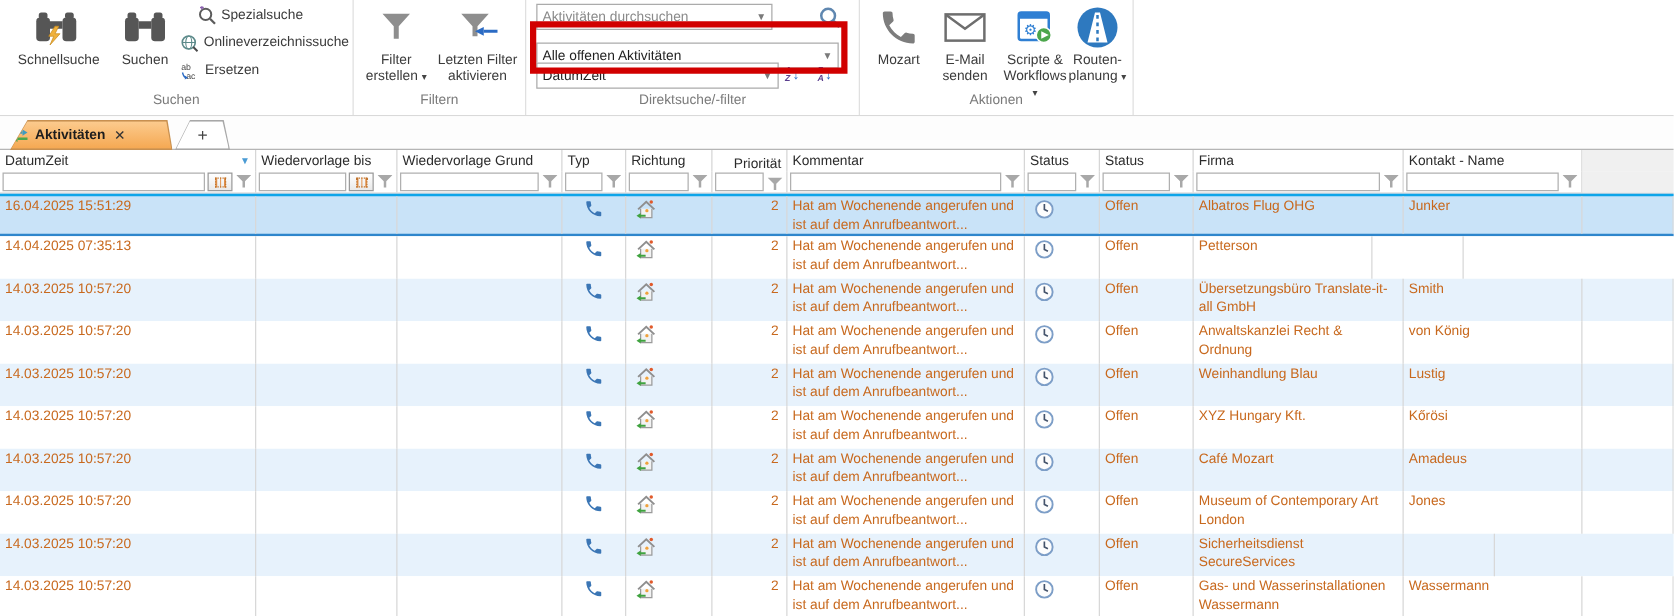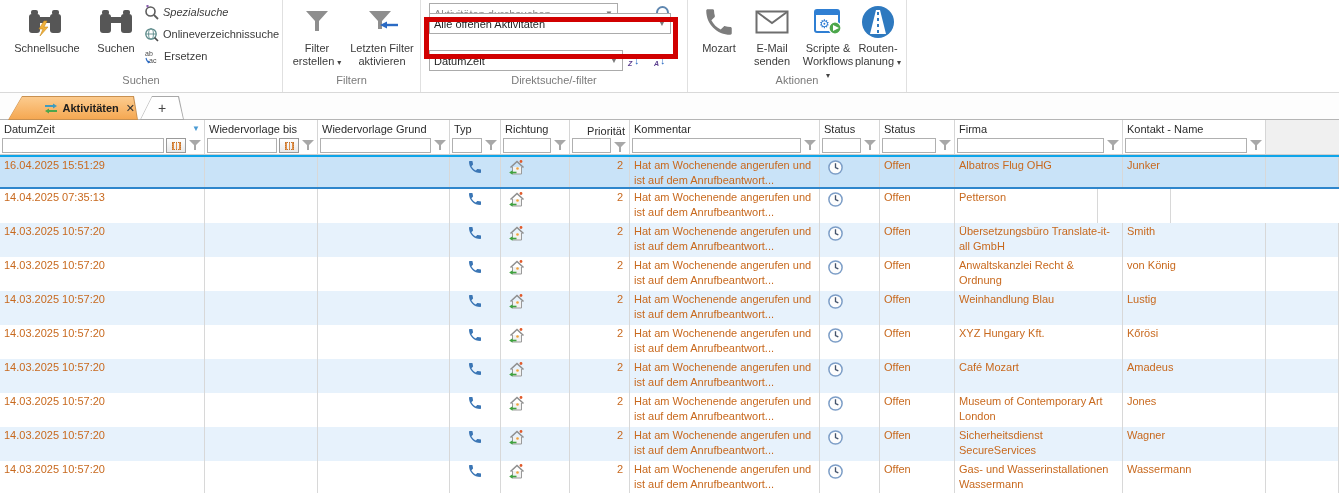--- a/index.html
+++ b/index.html
@@ -22,21 +22,21 @@
   .sortbtn { position:absolute; display:flex; align-items:center; cursor:pointer; }
   .sortbtn .az { display:flex; flex-direction:column; font-weight:bold; font-size:7px; line-height:7px; color:#5b3f8f; }
   .sortbtn .dn { color:#2b6bc4; font-size:11px; font-weight:bold; margin-left:1px; }
   .redbox { position:absolute; left:424px; top:17px; width:254px; height:42px; border:5px solid #d10000; z-index:30; pointer-events:none; }
 
   
   .tabbar { position:relative; height:27px; background:#fdfdfd; border-bottom:1px solid #b5b5b5; }
   .tab-wrap { position:absolute; left:8px; top:3px; width:130px; height:24px; }
   .tab-outer { position:absolute; inset:0; background:#c89050; clip-path:polygon(14px 0, calc(100% - 4px) 0, 100% 100%, 0 100%); }
   .tab-inner { position:absolute; inset:1px; background:linear-gradient(#fccb8e,#f5a852); clip-path:polygon(13px 0, calc(100% - 4px) 0, 100% 100%, 0 100%);
-    display:flex; align-items:center; justify-content:flex-end; gap:5px; font-weight:bold; color:#1d1d1d; }
+    display:flex; align-items:center; justify-content:flex-start; gap:5px; font-weight:bold; color:#1d1d1d; }
   .tab-close { font-weight:normal; color:#333; font-size:11px; cursor:pointer; padding:0 2px; }
   .plus-wrap { position:absolute; left:140px; top:3px; width:44px; height:24px; }
   .plus-outer { position:absolute; inset:0; background:#a8a8a8; clip-path:polygon(12px 0, calc(100% - 5px) 0, 100% 100%, 0 100%); }
   .plus-inner { position:absolute; inset:1px; background:#fff; clip-path:polygon(11px 0, calc(100% - 5px) 0, 100% 100%, 0 100%);
     display:flex; align-items:center; justify-content:center; color:#444; font-size:14px; }
 
   
   .grid { position:relative; width:1339px; }
   .hrow, .frow, .drow { display:flex; width:1339px; }
   .hrow { height:17px; background:#fff; }
@@ -96,21 +96,21 @@
           <svg width="34" height="30" viewBox="0 0 34 30">
             <rect x="3" y="3" width="7" height="5" rx="2" fill="#565656"></rect>
             <rect x="24" y="3" width="7" height="5" rx="2" fill="#565656"></rect>
             <rect x="1" y="7" width="11" height="19" rx="3" fill="#565656"></rect>
             <rect x="22" y="7" width="11" height="19" rx="3" fill="#565656"></rect>
             <rect x="12" y="10" width="10" height="6" fill="#565656"></rect>
           </svg>
         </div>
         <div class="cap">Suchen</div>
       </div>
-      <div class="smallbtn" style="left:144px;top:2px;font-style:italic;">
+      <div class="smallbtn" style="left:158px;top:2px;">
         <svg width="15" height="15" viewBox="0 0 15 15">
           <circle cx="6.5" cy="6.5" r="4.5" fill="none" stroke="#5c5c5c" stroke-width="1.6"></circle>
           <line x1="10" y1="10" x2="14" y2="14" stroke="#5c5c5c" stroke-width="1.8"></line>
           <path d="M2 1 h3 M3.5 -0.5 v3" stroke="#8a5fae" stroke-width="1.2"></path>
         </svg>
         <span>Spezialsuche</span>
       </div>
       <div class="smallbtn" style="left:144px;top:24px;">
         <svg width="15" height="15" viewBox="0 0 15 15">
           <circle cx="7" cy="7" r="5.2" fill="none" stroke="#5c8a8a" stroke-width="1.3"></circle>
@@ -164,21 +164,21 @@
       <div class="combo" style="left:8px;top:3px;width:189px;">
         <input type="text" placeholder="Aktivitäten durchsuchen" style="">
         <span class="arrow">▼</span>
       </div>
       <div style="position:absolute;left:231px;top:2px;width:24px;height:23px;display:flex;align-items:center;justify-content:center;cursor:pointer;">
         <svg width="18" height="18" viewBox="0 0 18 18">
           <circle cx="7.5" cy="7.5" r="5.5" fill="none" stroke="#5f87b0" stroke-width="2"></circle>
           <line x1="11.8" y1="11.8" x2="16.5" y2="16.5" stroke="#5f87b0" stroke-width="2.4"></line>
         </svg>
       </div>
-      <div class="combo" style="left:8px;top:13px;width:242px;">
+      <div class="combo" style="left:8px;top:34px;width:242px;">
         <input type="text" value="Alle offenen Aktivitäten" style="">
         <span class="arrow">▼</span>
       </div>
       <div class="combo" style="left:8px;top:50px;width:194px;">
         <input type="text" value="DatumZeit" style="">
         <span class="arrow">▼</span>
       </div>
       <div class="sortbtn" style="left:207px;top:53px;">
         <span class="az">
             <i>A</i>
@@ -723,21 +723,20 @@
     <div class="dcell c7 icon" style="padding-left:7px;">
       <svg width="17" height="17" viewBox="0 0 18 18">
         <circle cx="9" cy="9" r="7" fill="#fdfdfd" stroke="#7d9ec7" stroke-width="1.6"></circle>
         <path d="M9 4.5 V9 L12 10.5" fill="none" stroke="#44536b" stroke-width="1.4"></path>
       </svg>
     </div>
     <div class="dcell c8">Offen</div>
     <div class="dcell c9">
       <div class="wrap2">Sicherheitsdienst SecureServices</div>
     </div>
-    <div class="dcell c10">Wagner</div>
     <div class="dcell c11"></div>
   </div>
         <div class="drow plain">
     <div class="dcell c0 nowrap">14.03.2025 10:57:20</div>
     <div class="dcell c1"></div>
     <div class="dcell c2"></div>
     <div class="dcell c3 icon center">
       <svg width="16" height="16" viewBox="0 0 24 24">
         <path fill="#3b76b5" d="M6.62 10.79c1.44 2.83 3.76 5.14 6.59 6.59l2.2-2.21c.27-.27.67-.36 1.02-.24 1.12.37 2.33.57 3.57.57.55 0 1 .45 1 1V20c0 .55-.45 1-1 1-9.39 0-17-7.61-17-17 0-.55.45-1 1-1h3.5c.55 0 1 .45 1 1 0 1.25.2 2.45.57 3.57.11.35.03.74-.25 1.02l-2.2 2.2z"></path>
       </svg>

